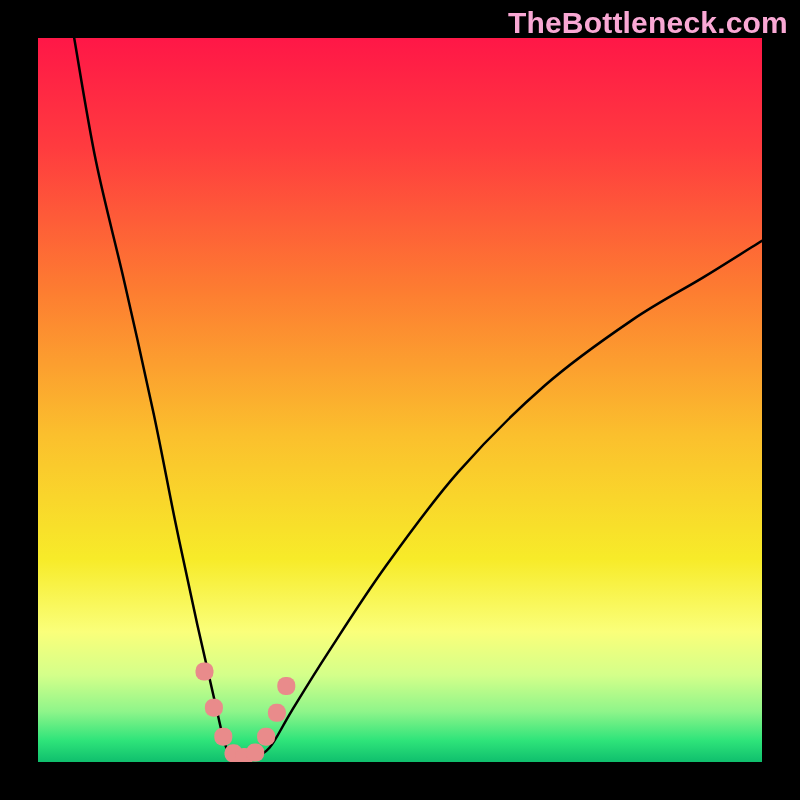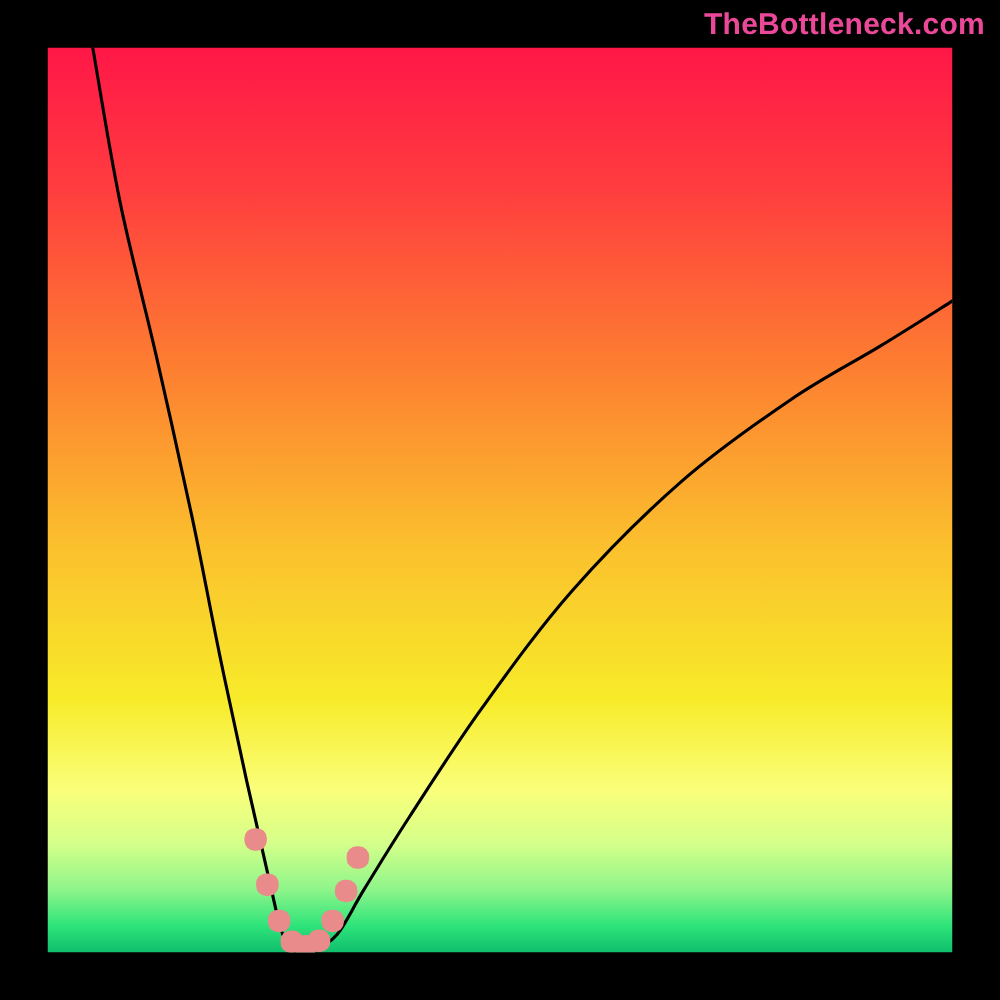--- a/index.html
+++ b/index.html
@@ -23,23 +23,23 @@
     left: 38px;
     top: 38px;
     width: 724px;
     height: 724px;
   }
   .watermark {
     position: absolute;
     top: 6px;
     right: 12px;
     font-family: Arial, Helvetica, sans-serif;
-    font-size: 24px;
+    font-size: 30px;
     font-weight: 600;
-    color: #ec4899;
+    color: #f9a8d4;
     letter-spacing: 0.2px;
   }
   svg { display: block; }
 </style>
 </head>
 <body>
 
 <div class="frame">
 
   <div class="plot-area">

